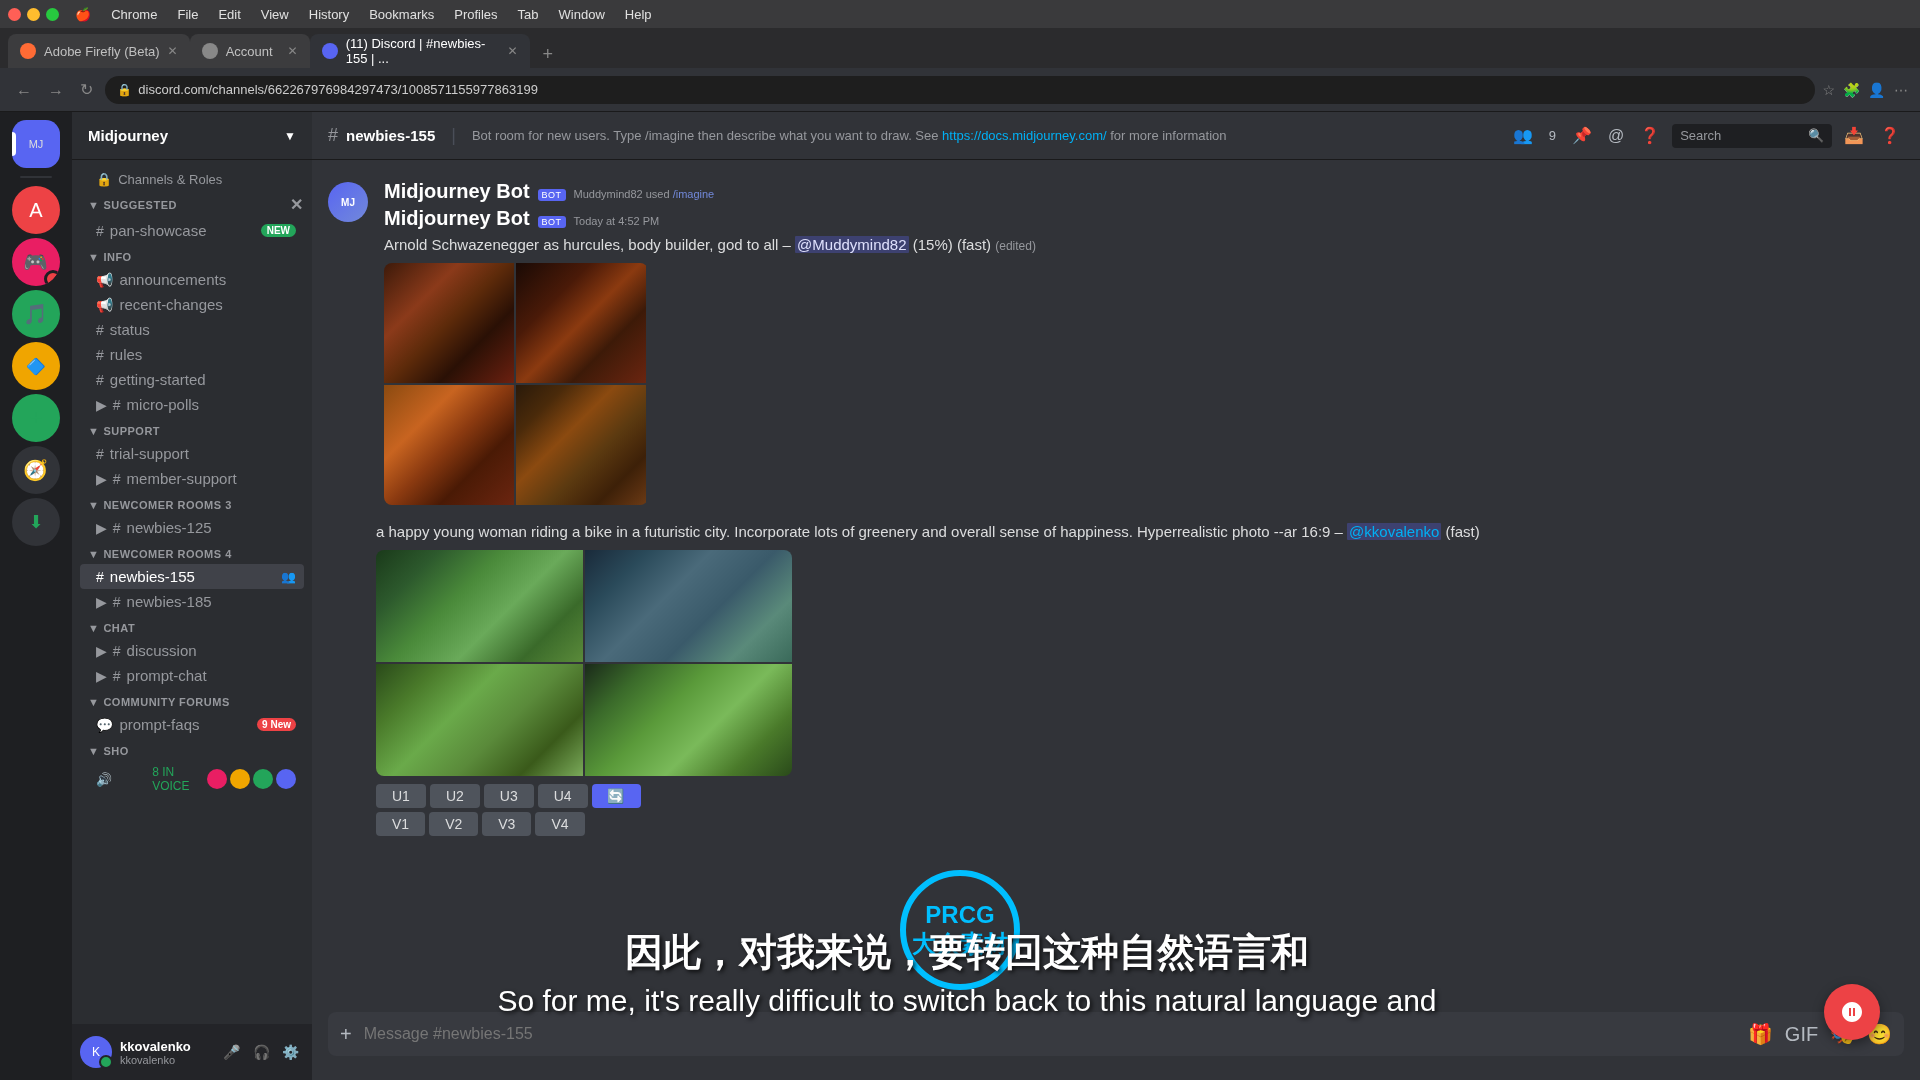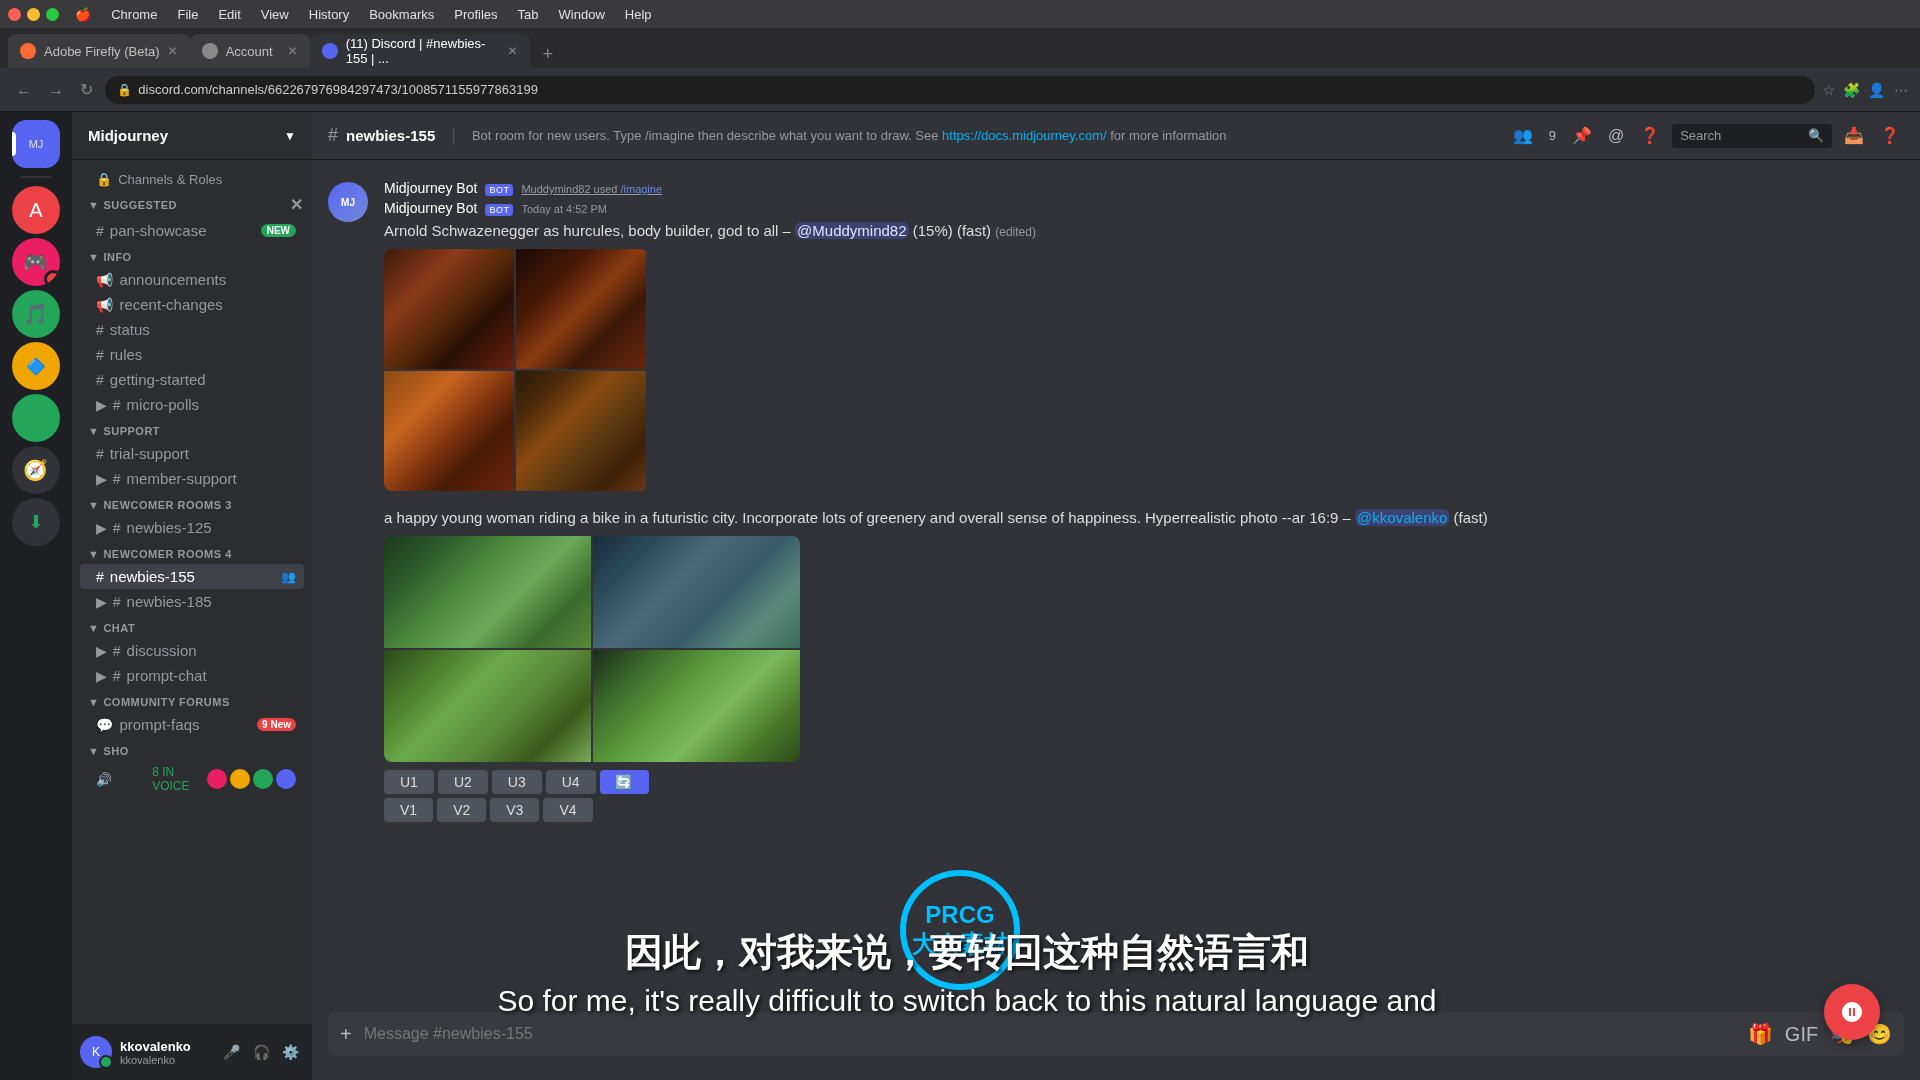--- a/index.html
+++ b/index.html
@@ -154,28 +154,28 @@
       flex: 1; overflow-y: auto; padding: 16px 0; background: #313338;
     }
     .message-group { display: flex; padding: 4px 16px; gap: 16px; position: relative; }
     .message-avatar {
       width: 40px; height: 40px; border-radius: 50%; flex-shrink: 0; margin-top: 2px;
       display: flex; align-items: center; justify-content: center; font-size: 14px;
       color: #fff; background: #5865f2; overflow: hidden;
     }
     .message-content { flex: 1; min-width: 0; }
     .message-header { display: flex; align-items: baseline; gap: 8px; margin-bottom: 4px; }
-    .message-author { font-size: 14px; font-weight: 400; color: #fff; cursor: pointer; }
+    .message-author { font-size: 20px; font-weight: 700; color: #fff; cursor: pointer; }
     .bot-badge {
       background: #5865f2; color: #fff; font-size: 9px; font-weight: 400;
       padding: 1px 4px; border-radius: 3px; text-transform: uppercase; letter-spacing: 0.5px;
     }
     .message-time { font-size: 11px; color: #96989d; }
     .message-text { font-size: 15px; color: #dcddde; line-height: 1.4; word-break: break-word; }
-    .mention { color: #dee0fc; background: rgba(88,101,242,0.3); border-radius: 6px; padding: 0 2px; }
+    .mention { color: #dee0fc; background: rgba(88,101,242,0.3); border-radius: 1px; padding: 0 2px; }
     .link { color: #00b0f4; cursor: pointer; }
 
     
     .arnold-grid { display: grid; grid-template-columns: 130px 130px; grid-template-rows: 120px 120px; gap: 2px; max-width: 264px; margin-top: 8px; border-radius: 8px; overflow: hidden; }
     .arnold-cell { position: relative; overflow: hidden; background: #1a1a1a; }
     .arnold-cell-1 { background: linear-gradient(135deg, #3d1a0a 0%, #8b3a1a 30%, #5c2a0a 50%, #2a1005 70%, #6b2010 100%); }
     .arnold-cell-2 { background: linear-gradient(135deg, #1a0a05 0%, #4a1a08 30%, #8b3a10 50%, #3d1a08 70%, #6b2510 100%); }
     .arnold-cell-3 { background: linear-gradient(135deg, #8b4a10 0%, #c86420 30%, #8b3a10 50%, #4a1a05 70%, #6b2510 100%); }
     .arnold-cell-4 { background: linear-gradient(135deg, #2a1a0a 0%, #4a2a0a 20%, #8b4a10 40%, #5c3a10 60%, #3d2008 80%, #6b3a15 100%); }
 
@@ -529,21 +529,21 @@
     </div>
 
     <div class="messages-area">
 
       <div class="message-group">
         <div class="message-avatar" style="background: linear-gradient(135deg, #5865f2, #7289da); font-size:10px; font-weight:700;">MJ</div>
         <div class="message-content">
           <div class="message-header">
             <span class="message-author">Midjourney Bot</span>
             <span class="bot-badge">BOT</span>
-            <span style="font-size:11px; color:#96989d;text-decoration:underline;">
+            <span style="font-size:11px; color:#96989d;">
               <span>Muddymind82</span> used
               <span style="color:#7289da;">/imagine</span>
             </span>
           </div>
           <div class="message-header">
             <span class="message-author">Midjourney Bot</span>
             <span class="bot-badge">BOT</span>
             <span class="message-time">Today at 4:52 PM</span>
           </div>
           <div class="message-text">
@@ -554,21 +554,21 @@
 
           <div class="arnold-grid">
             <div class="arnold-cell arnold-cell-1"></div>
             <div class="arnold-cell arnold-cell-2"></div>
             <div class="arnold-cell arnold-cell-3"></div>
             <div class="arnold-cell arnold-cell-4"></div>
           </div>
         </div>
       </div>
 
-      <div class="message-group" style="margin-top: 8px;">
+      <div class="message-group" style="margin-top: 8px; gap: 8px;">
         <div style="width:40px; flex-shrink:0;"></div>
         <div class="message-content">
           <div class="message-text">
             a happy young woman riding a bike in a futuristic city. Incorporate lots of greenery and overall sense of happiness. Hyperrealistic photo --ar 16:9 –
             <span class="link mention">@kkovalenko</span>
             (fast)
           </div>
 
           <div class="bike-grid">
             <div class="bike-cell bike-cell-1"></div>

